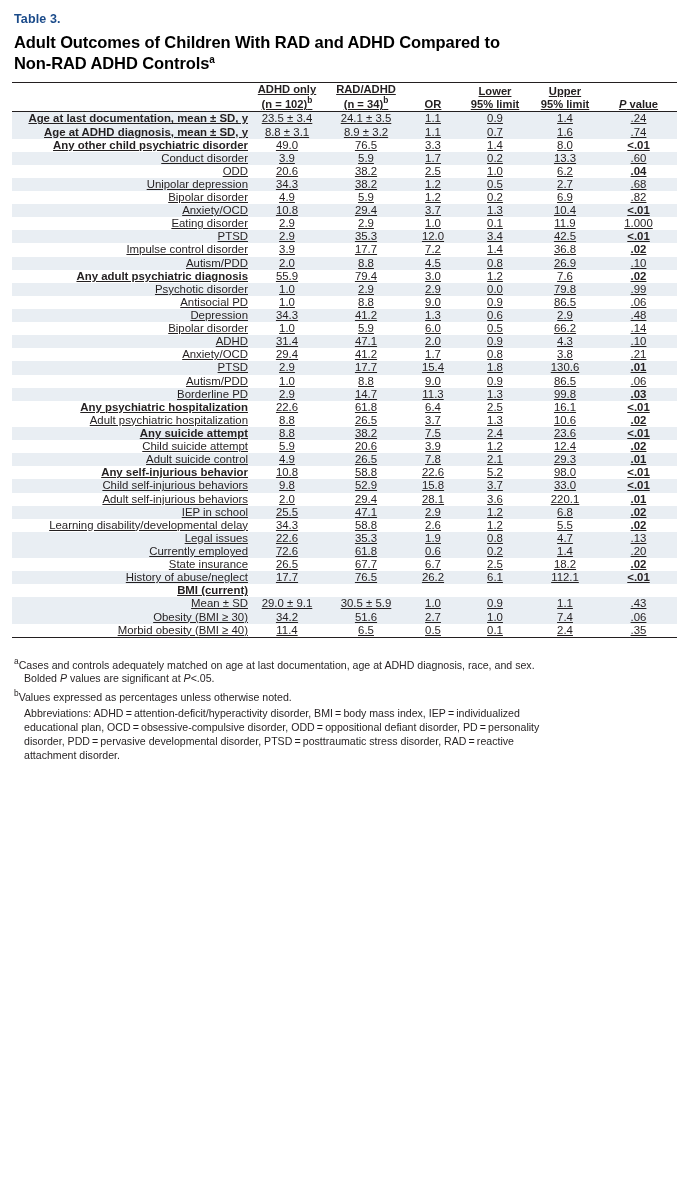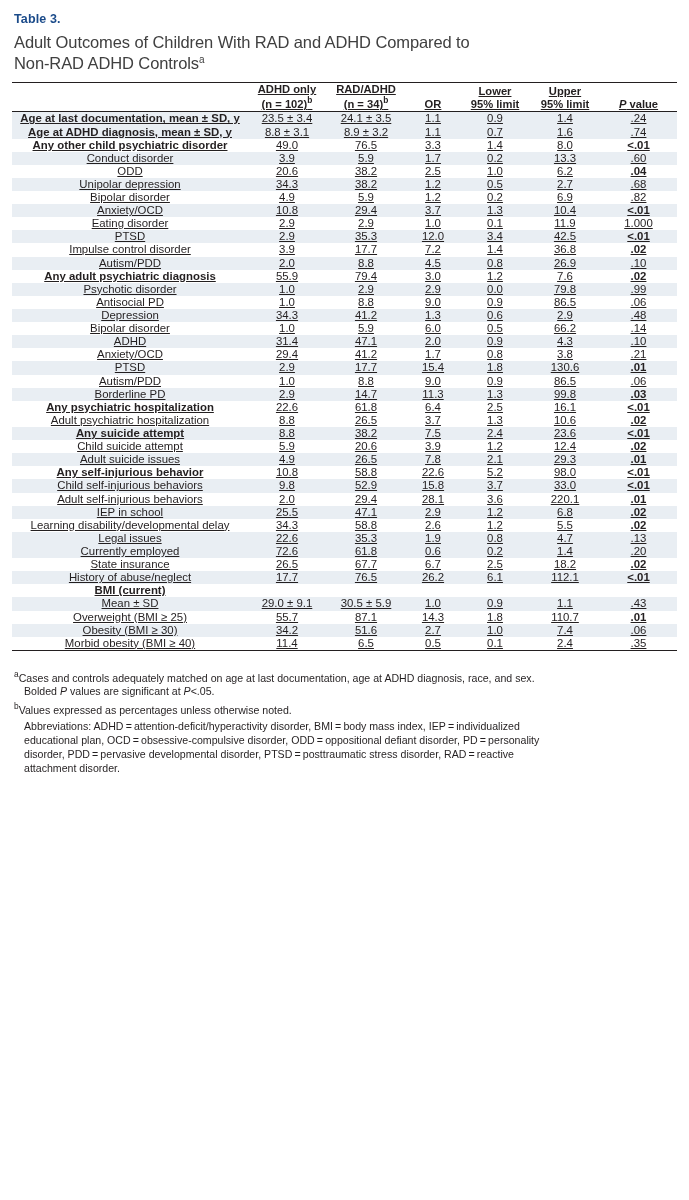--- a/index.html
+++ b/index.html
@@ -19,23 +19,23 @@
     padding: 10px 12px 8px 12px;
   }
   .table-label {
     color: #1b4b8a;
     font-size: 12.5px;
     font-weight: bold;
     margin: 2px 0 6px 2px;
     letter-spacing: 0.01em;
   }
   .table-title {
-    color: #404040;
+    color: #000000;
     font-size: 16.5px;
-    font-weight: normal;
+    font-weight: bold;
     line-height: 1.28;
     margin: 0 0 8px 2px;
     letter-spacing: -0.1px;
   }
   .table-title sup {
     font-size: 10px;
     vertical-align: super;
   }
   table.data {
     width: 665px;
@@ -71,21 +71,21 @@
     font-style: italic;
     font-weight: bold;
   }
   tbody td {
     padding: 2.6px 4px 2.6px 4px;
     font-size: 11.4px;
     line-height: 1.15;
     text-align: center;
   }
   tbody td.lbl {
-    text-align: center;
+    text-align: right;
   }
   tbody tr.shade td {
     background: #e9eef3;
   }
   tbody tr.head-row td.lbl {
     font-weight: bold;
   }
   td.lbl.ind1 { }
   tbody tr.last td {
     border-bottom: 1.4px solid #231f20;
@@ -389,21 +389,21 @@
         <tr>
           <td class="lbl ind1">Child suicide attempt</td>
           <td>5.9</td>
           <td>20.6</td>
           <td>3.9</td>
           <td>1.2</td>
           <td>12.4</td>
           <td class="bold">.02</td>
         </tr>
         <tr class="shade ">
-          <td class="lbl ind1">Adult suicide issues</td>
+          <td class="lbl ind1">Adult suicide control</td>
           <td>4.9</td>
           <td>26.5</td>
           <td>7.8</td>
           <td>2.1</td>
           <td>29.3</td>
           <td class="bold">.01</td>
         </tr>
         <tr class="head-row ">
           <td class="lbl">Any self-injurious behavior</td>
           <td>10.8</td>
@@ -495,29 +495,20 @@
           <td></td>
         </tr>
         <tr class="shade ">
           <td class="lbl ind1">Mean ± SD</td>
           <td>29.0 ± 9.1</td>
           <td>30.5 ± 5.9</td>
           <td>1.0</td>
           <td>0.9</td>
           <td>1.1</td>
           <td>.43</td>
-        </tr>
-        <tr>
-          <td class="lbl ind1">Overweight (BMI ≥ 25)</td>
-          <td>55.7</td>
-          <td>87.1</td>
-          <td>14.3</td>
-          <td>1.8</td>
-          <td>110.7</td>
-          <td class="bold">.01</td>
         </tr>
         <tr class="shade ">
           <td class="lbl ind1">Obesity (BMI ≥ 30)</td>
           <td>34.2</td>
           <td>51.6</td>
           <td>2.7</td>
           <td>1.0</td>
           <td>7.4</td>
           <td>.06</td>
         </tr>

